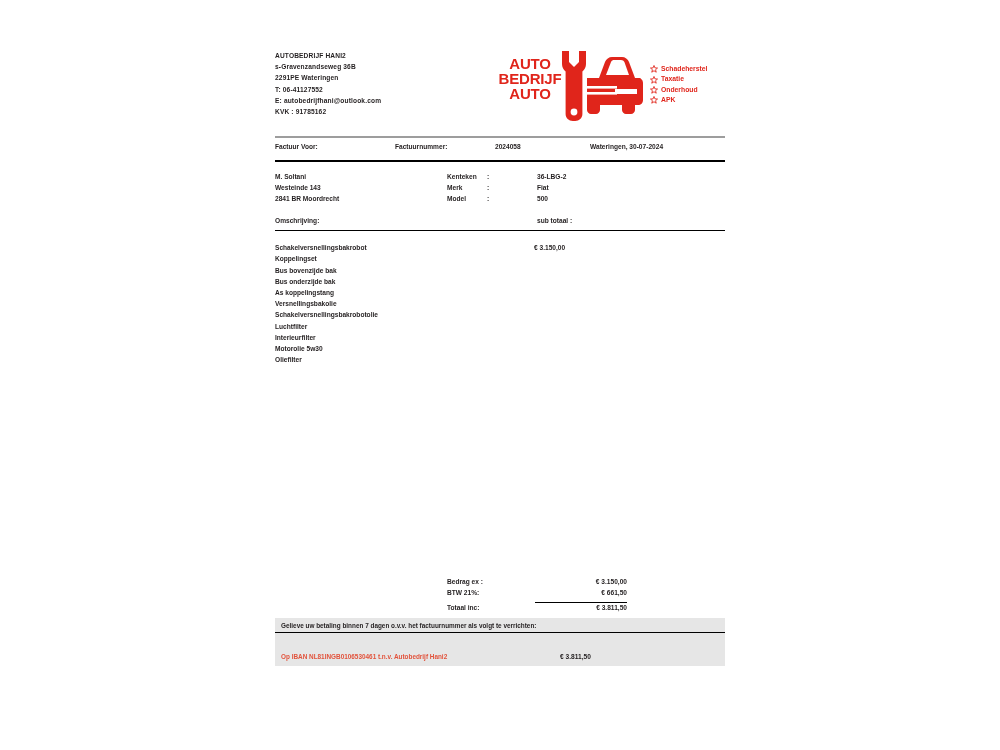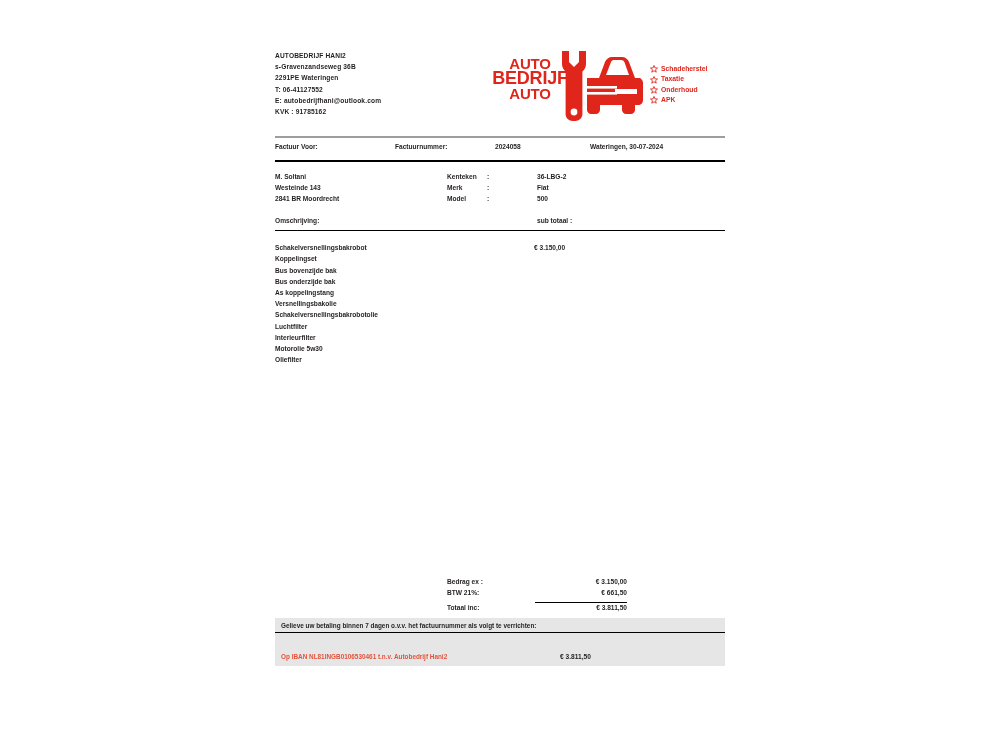--- a/index.html
+++ b/index.html
@@ -60,21 +60,21 @@
     left: 0;
     top: 8px;
     width: 86px;
     text-align: center;
     color: #e0251b;
     font-weight: bold;
     line-height: 15px;
     letter-spacing: -0.2px;
   }
   .logo-l1 { font-size: 15px; }
-  .logo-l2 { font-size: 18px; }
+  .logo-l2 { font-size: 15px; }
   .logo-l3 { font-size: 15px; }
   .logo-art {
     position: absolute;
     left: 72px;
     top: 0px;
     width: 86px;
     height: 76px;
   }
   .services {
     position: absolute;

